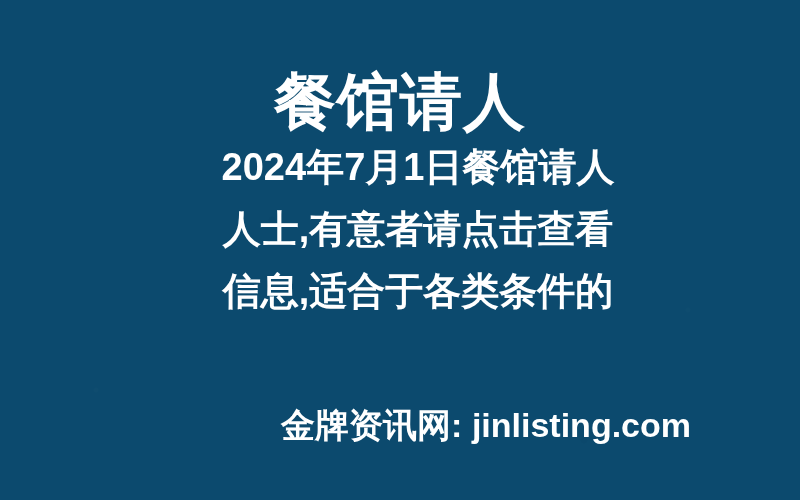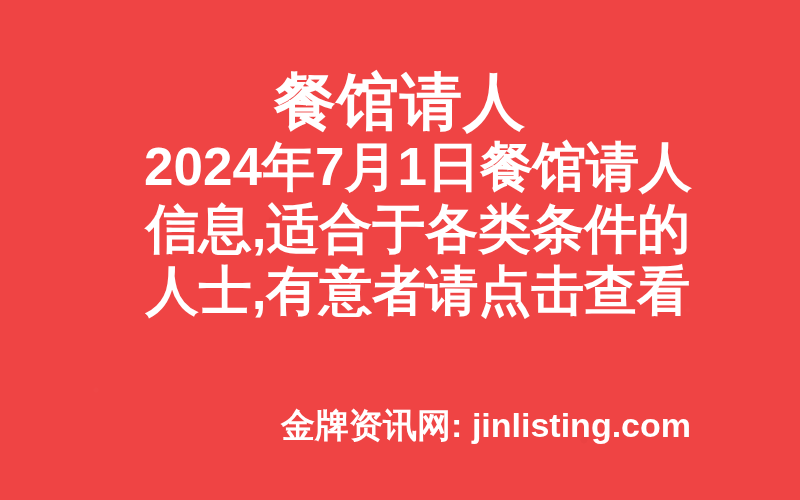--- a/index.html
+++ b/index.html
@@ -15,21 +15,21 @@
     background: #0B0B9C;
     font-family: "Liberation Sans", "DejaVu Sans", sans-serif;
     -webkit-font-smoothing: antialiased;
   }
 
   .poster {
     position: relative;
     box-sizing: border-box;
     width: 800px;
     height: 500px;
-    background: #ef4444;
+    background: #0c4a6e;
     overflow: hidden;
   }
 
   
   .poster-noise {
     position: absolute;
     inset: 0;
     pointer-events: none;
     opacity: 0.35;
     background:
@@ -56,21 +56,21 @@
 
   .poster-body {
     position: absolute;
     top: 136px;
     left: 0;
     width: 800px;
     padding-left: 36px;
     box-sizing: border-box;
     text-align: center;
     color: #FFFFFF;
-    font-size: 53px;
+    font-size: 38px;
     line-height: 62px;
     font-weight: 600;
     letter-spacing: 0px;
   }
 
   .poster-body .body-line {
     display: block;
     white-space: nowrap;
   }
 
@@ -101,22 +101,22 @@
 <body>
 
 <div class="poster">
 
   <div class="poster-noise"></div>
 
   <h1 class="poster-title">餐馆请人</h1>
 
   <div class="poster-body">
     <span class="body-line">2024年7月1日餐馆请人</span>
+    <span class="body-line">人士,有意者请点击查看</span>
     <span class="body-line">信息,适合于各类条件的</span>
-    <span class="body-line">人士,有意者请点击查看</span>
   </div>
 
   <div class="poster-footer">
     <span class="footer-site">金牌资讯网:</span>
     <span class="footer-domain">jinlisting.com</span>
   </div>
 
 </div>
 
 </body></html>

